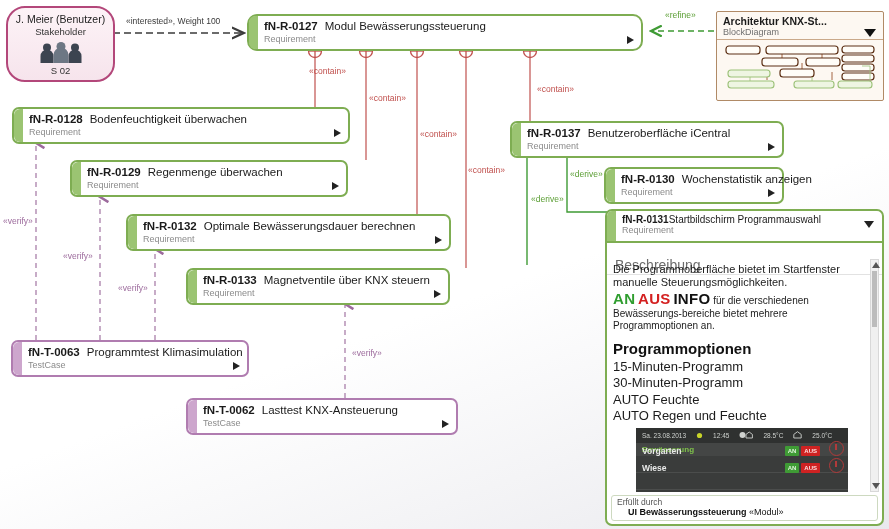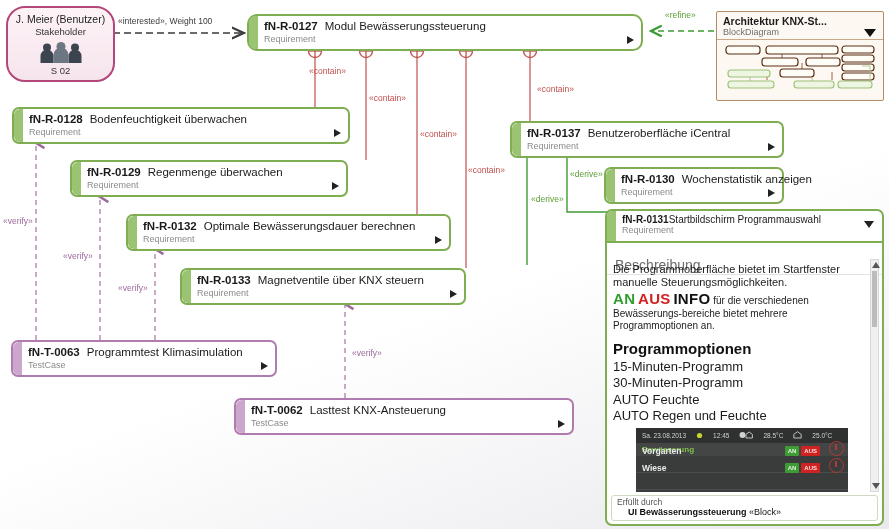--- a/index.html
+++ b/index.html
@@ -159,21 +159,21 @@
     </g>
 
     <g stroke="#b089b0" stroke-width="1.4" fill="none" stroke-dasharray="5 4">
       <path d="M36,340 L36,142" marker-end="url(#arrPurp)"></path>
       <path d="M100,340 L100,196" marker-end="url(#arrPurp)"></path>
       <path d="M155,340 L155,248" marker-end="url(#arrPurp)"></path>
       <path d="M345,398 L345,303" marker-end="url(#arrPurp)"></path>
     </g>
   </svg>
 
-  <div class="elabel gray" style="left:118px;top:16px;">«interested», Weight 100</div>
+  <div class="elabel gray" style="left:126px;top:16px;">«interested», Weight 100</div>
   <div class="elabel green" style="left:665px;top:10px;">«refine»</div>
 
   <div class="elabel red" style="left:309px;top:66px;">«contain»</div>
   <div class="elabel red" style="left:369px;top:93px;">«contain»</div>
   <div class="elabel red" style="left:420px;top:129px;">«contain»</div>
   <div class="elabel red" style="left:468px;top:165px;">«contain»</div>
   <div class="elabel red" style="left:537px;top:84px;">«contain»</div>
 
   <div class="elabel green" style="left:531px;top:194px;">«derive»</div>
   <div class="elabel green" style="left:570px;top:169px;">«derive»</div>
@@ -232,21 +232,21 @@
 
   <div class="node req" style="left:126px;top:214px;width:325px;height:37px;">
     <div class="accent"></div>
     <div class="inner">
       <div class="ttl"><b>fN-R-0132</b><span class="nm">Optimale Bewässerungsdauer berechnen</span></div>
       <div class="st">Requirement</div>
     </div>
     <div class="expander"></div>
   </div>
 
-  <div class="node req" style="left:180px;top:268px;width:286px;height:37px;">
+  <div class="node req" style="left:186px;top:268px;width:264px;height:37px;">
     <div class="accent"></div>
     <div class="inner">
       <div class="ttl"><b>fN-R-0133</b><span class="nm">Magnetventile über KNX steuern</span></div>
       <div class="st">Requirement</div>
     </div>
     <div class="expander"></div>
   </div>
 
   <div class="node req" style="left:510px;top:121px;width:274px;height:37px;">
     <div class="accent"></div>
@@ -259,30 +259,30 @@
 
   <div class="node req" style="left:604px;top:167px;width:180px;height:37px;">
     <div class="accent"></div>
     <div class="inner">
       <div class="ttl"><b>fN-R-0130</b><span class="nm">Wochenstatistik anzeigen</span></div>
       <div class="st">Requirement</div>
     </div>
     <div class="expander"></div>
   </div>
 
-  <div class="node tc" style="left:11px;top:340px;width:266px;height:37px;">
+  <div class="node tc" style="left:11px;top:340px;width:238px;height:37px;">
     <div class="accent"></div>
     <div class="inner">
       <div class="ttl"><b>fN-T-0063</b><span class="nm">Programmtest Klimasimulation</span></div>
       <div class="st">TestCase</div>
     </div>
     <div class="expander"></div>
   </div>
 
-  <div class="node tc" style="left:186px;top:398px;width:340px;height:37px;margin-left:48px;">
+  <div class="node tc" style="left:186px;top:398px;width:272px;height:37px;">
     <div class="accent"></div>
     <div class="inner">
       <div class="ttl"><b>fN-T-0062</b><span class="nm">Lasttest KNX-Ansteuerung</span></div>
       <div class="st">TestCase</div>
     </div>
     <div class="expander"></div>
   </div>
 
   <div class="thumb" style="left:716px;top:11px;width:166px;height:88px;">
     <div class="th-title">Architektur KNX-St...</div>
@@ -383,17 +383,17 @@
           <span class="aus">AUS</span>
           <span class="pw"></span>
         </div>
         <div class="dev-gap"></div>
 
       </div>
     </div>
 
     <div class="fulfil">
       <div class="l1">Erfüllt durch</div>
-      <div class="l2"><span>UI Bewässerungssteuerung</span> <em>«Block»</em></div>
+      <div class="l2"><span>UI Bewässerungssteuerung</span> <em>«Modul»</em></div>
     </div>
   </div>
 
 </div>
 
 </body></html>

